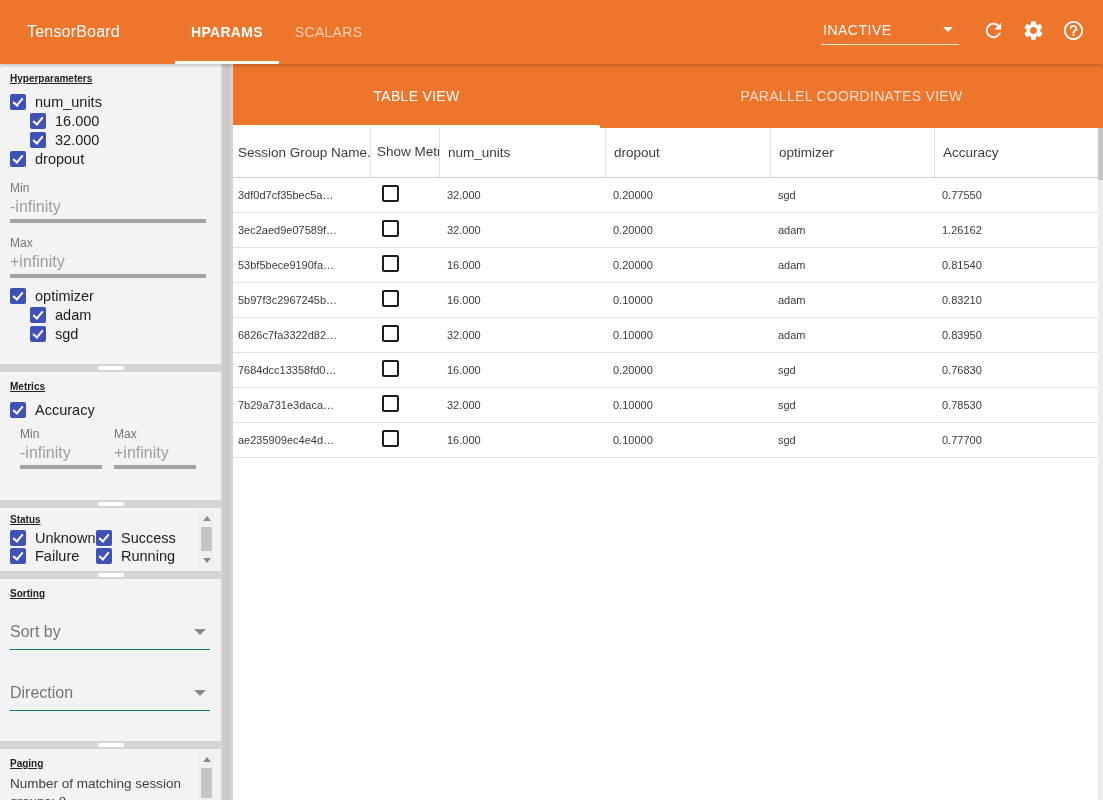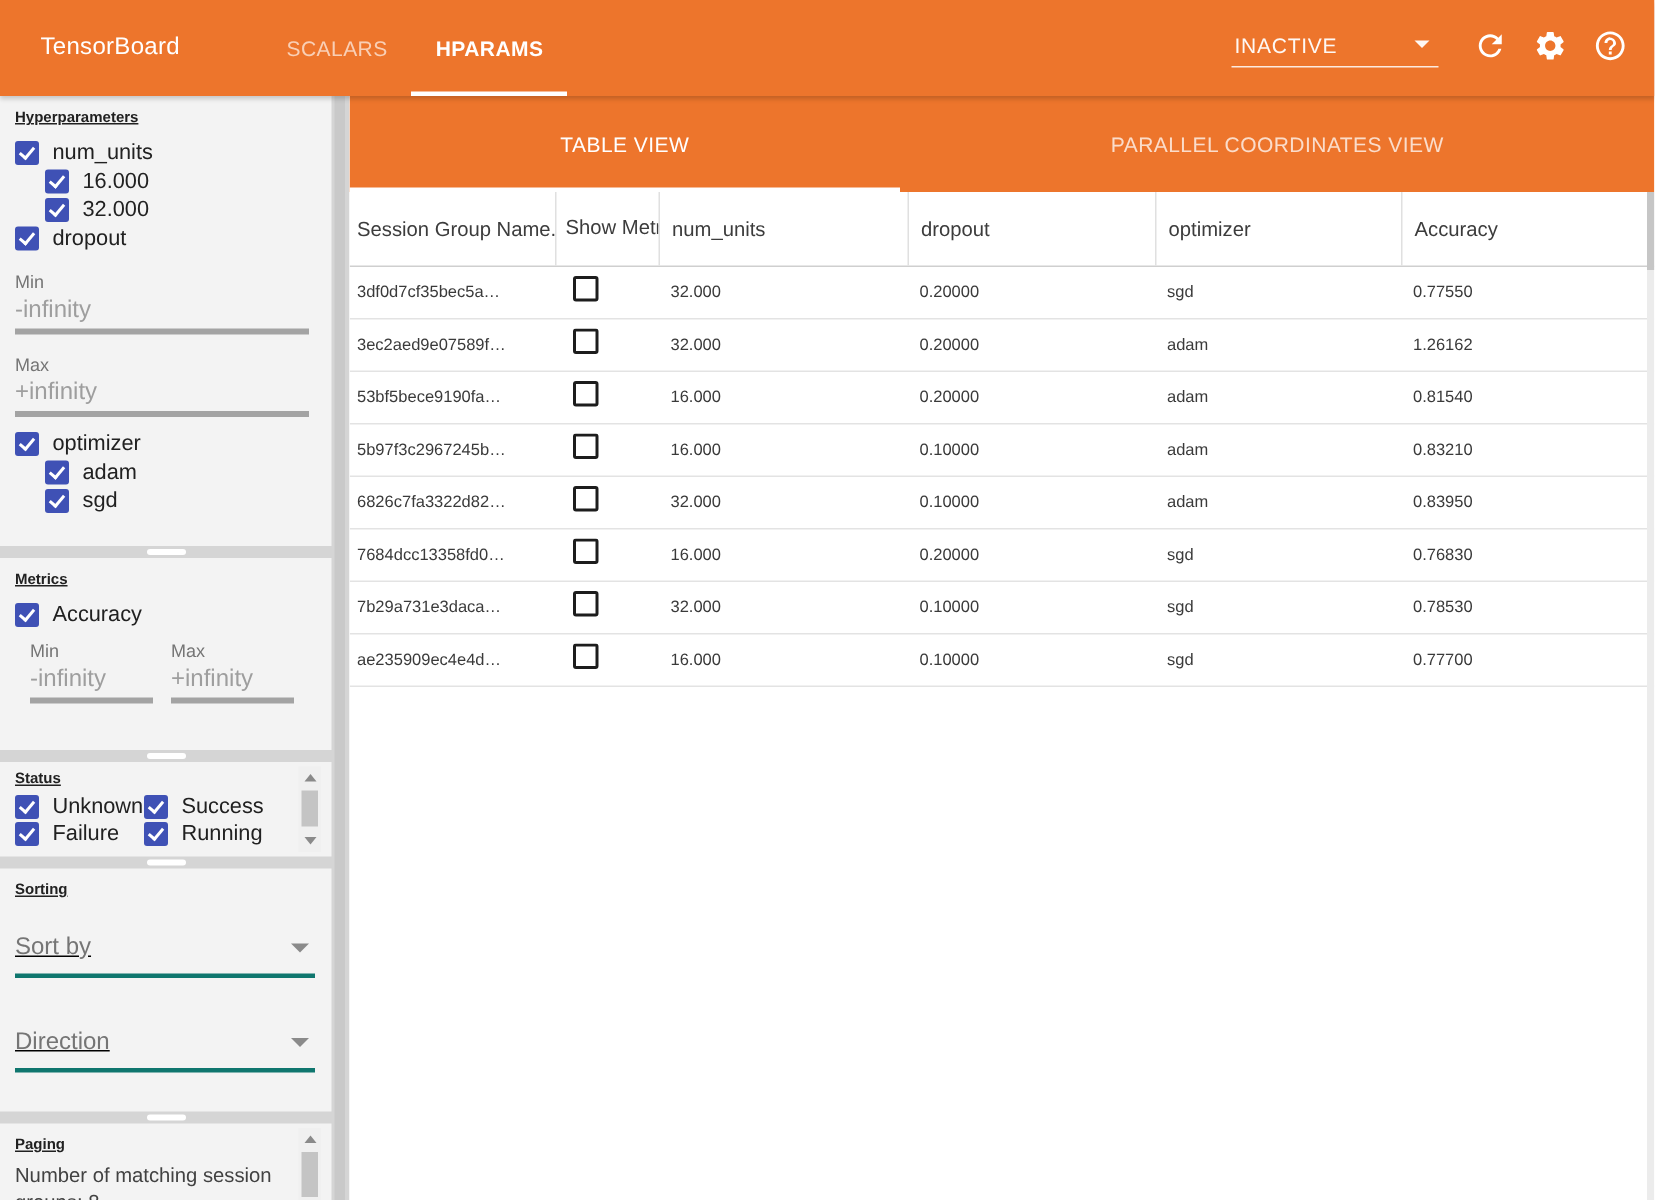--- a/index.html
+++ b/index.html
@@ -53,22 +53,22 @@
   .field-input { display:block; width:196px; margin-top:1px; border:none; outline:none; background:transparent;
                  border-bottom:4px solid #a3a3a3; font-family:"Liberation Sans", sans-serif;
                  font-size:16px; color:#9e9e9e; padding:2px 0 3px 0; }
   .field-input::placeholder { color:#9e9e9e; opacity:1; }
   .fields-inline { display:flex; margin-top:8px; margin-left:10px; }
   .fields-inline .field { margin-top:0; margin-right:12px; }
   .fields-inline .field-input { width:82px; }
 
   .status-grid { display:grid; grid-template-columns:86px auto; grid-auto-rows:18px; margin-top:2px; }
 
-  .select-box { position:relative; width:200px; border-bottom:3px solid #0f766e;
-                padding:2px 2px 8px 0; margin-top:22px; cursor:pointer;text-decoration:underline; }
+  .select-box { position:relative; width:200px; border-bottom:1px solid #0f766e;
+                padding:2px 2px 8px 0; margin-top:22px; cursor:pointer; }
   .select-box .select-label { font-size:16px; color:#757575; }
   .select-caret { position:absolute; right:4px; top:8px; width:0; height:0;
                   border-left:6px solid transparent; border-right:6px solid transparent;
                   border-top:6px solid #8a8a8a; }
 
   .paging-card { flex:1; position:relative; }
   .paging-text { width:185px; font-size:13.5px; color:#424242; line-height:1.35; }
 
   
   .mini-scrollbar { position:absolute; right:7px; width:15px; background:#f0f0f0; }
@@ -112,22 +112,22 @@
   .table-scrollbar .sb-thumb { position:absolute; left:0; right:0; top:0; height:52px; background:#c6c6c6; }
 </style>
 </head>
 <body>
 
 <div class="app">
 
   <header class="topbar">
     <div class="logo">TensorBoard</div>
     <nav class="top-tabs">
+      <div class="top-tab active">HPARAMS</div>
       <div class="top-tab">SCALARS</div>
-      <div class="top-tab active">HPARAMS</div>
     </nav>
     <div class="topbar-spacer"></div>
     <div class="reload-select">
       <span>INACTIVE</span>
       <span class="caret-down"></span>
     </div>
     <button class="icon-btn">
       <span><svg viewBox="0 0 24 24" width="23" height="23" fill="#fff">
             <path d="M17.65 6.35C16.2 4.9 14.21 4 12 4c-4.42 0-7.99 3.58-8 8s3.57 8 8 8c3.73 0 6.84-2.55 7.73-6h-2.08c-.82 2.33-3.04 4-5.65 4-3.31 0-6-2.69-6-6s2.69-6 6-6c1.66 0 3.14.69 4.22 1.78L13 11h7V4l-2.35 2.35z"></path>
           </svg></span>

